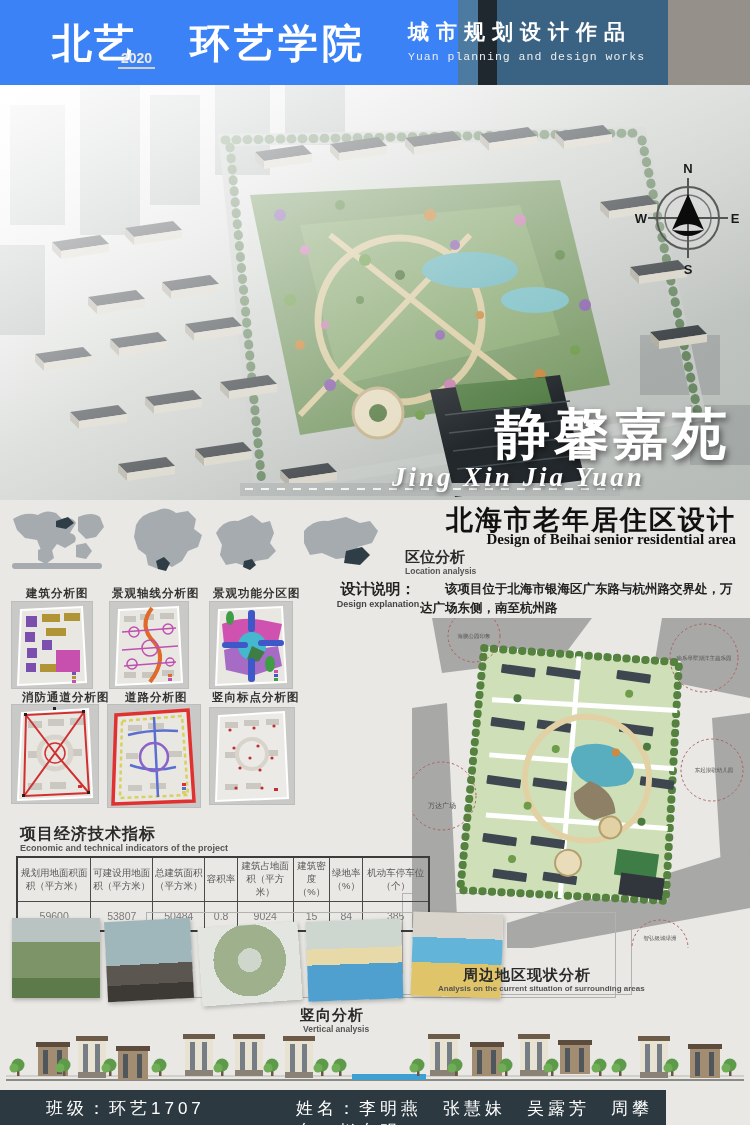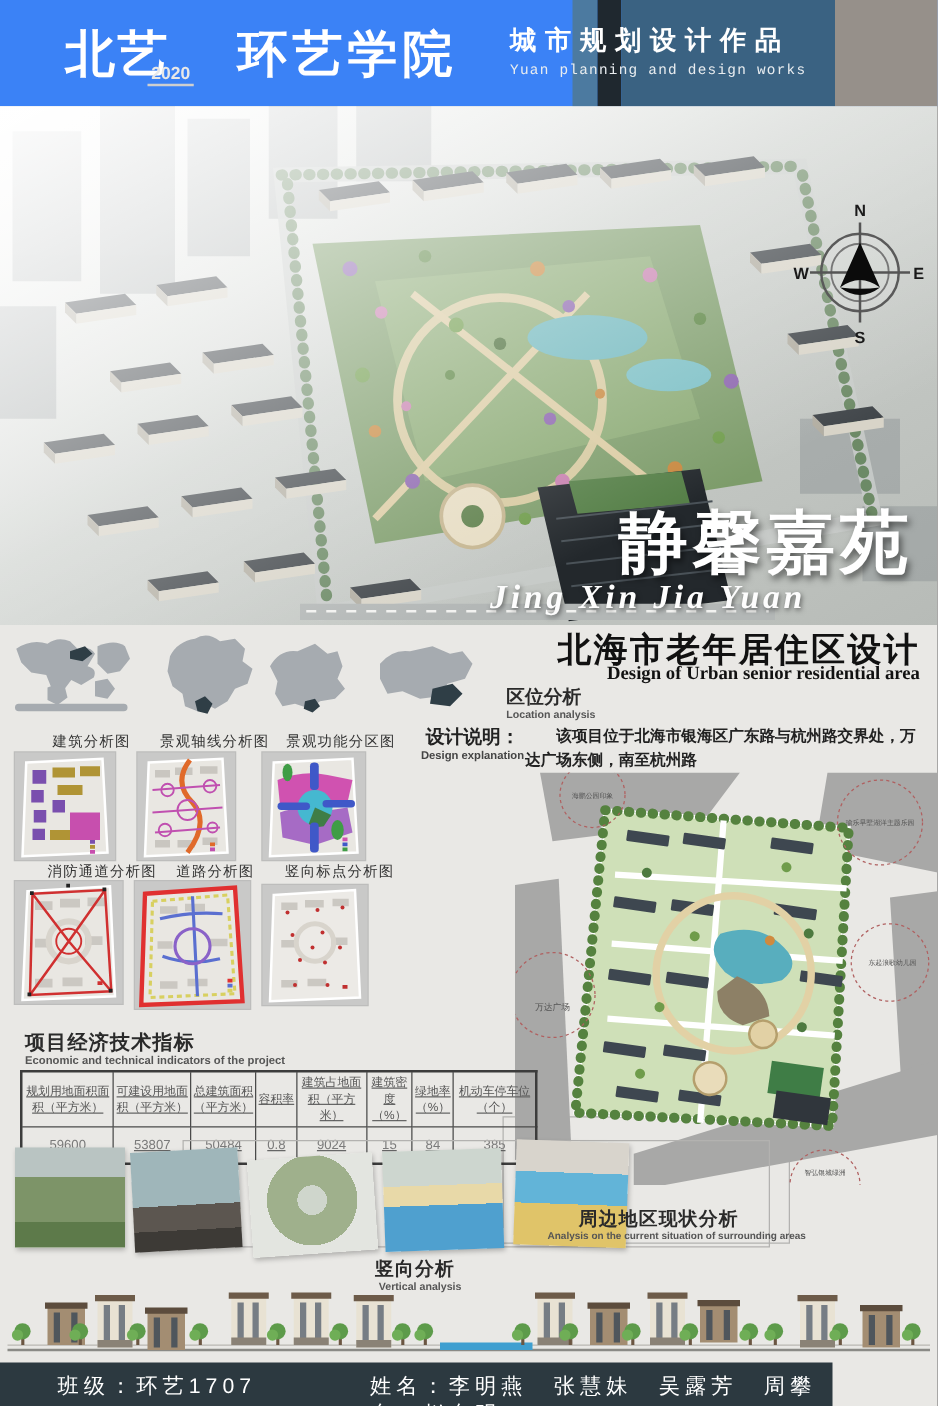--- a/index.html
+++ b/index.html
@@ -20,32 +20,32 @@
               text-shadow:2px 3px 6px rgba(0,0,0,.55);font-family:"Liberation Serif","DejaVu Serif",serif;}
   .proj-pinyin{left:392px;top:462px;font-size:27px;font-weight:bold;font-style:italic;color:#fdfdfd;
                letter-spacing:3px;text-shadow:1px 2px 4px rgba(0,0,0,.5);font-family:"Liberation Serif","DejaVu Serif",serif;}
   
   .sub-cn{right:14px;top:502px;font-size:27px;font-weight:bold;color:#111;letter-spacing:2px;}
   .sub-en{right:14px;top:531px;font-size:15px;font-weight:bold;color:#111;font-family:"Liberation Serif","DejaVu Serif",serif;}
   
   .sec-t{font-weight:bold;color:#2a2a2a;}
   .sec-s{color:#555;font-weight:bold;}
   
-  .dlabel{font-size:11.5px;font-weight:normal;color:#333;letter-spacing:1px;margin-left:16px;}
+  .dlabel{font-size:11.5px;font-weight:bold;color:#333;letter-spacing:1px;}
   .thumb{background:#c9c9c8;box-shadow:0 0 0 1px #bdbdbc;}
   
   .dx-title{left:322px;top:580px;width:112px;text-align:center;font-size:15px;font-weight:bold;}
   .dx-sub{left:322px;top:599px;width:112px;text-align:center;font-size:9px;color:#444;font-weight:bold;}
   .dx-body{left:318px;top:616px;width:118px;font-size:11.2px;line-height:1.48;text-align:justify;color:#222;text-indent:2em;}
   
   table.ind{border-collapse:collapse;width:414px;font-size:9.5px;color:#666;}
   table.ind th,table.ind td{border:1px solid #4a4a4a;text-align:center;padding:2px 1px;}
   table.ind th{font-weight:normal;color:#555;height:30px;}
   table.ind td{height:24px;font-size:10.5px;color:#7a7a7a;}
-  table.ind{border:2px solid #3c3c3c;text-decoration:underline;}
+  table.ind{border:2px solid #3c3c3c;}
   .frame{border:1px solid #b3b2b0;}
   
   .photo{box-shadow:1px 2px 4px rgba(0,0,0,.25);}
   
   .footer{left:0;top:1090px;width:666px;height:35px;background:#2c3940;}
   .ftext{color:#fff;font-size:17px;letter-spacing:4px;top:7px;}
 </style>
 </head>
 <body>
 
@@ -193,21 +193,21 @@
         <text x="47" y="5" text-anchor="middle" font-size="13" font-weight="bold" fill="#1a1a1a">E</text>
         <text x="0" y="56" text-anchor="middle" font-size="13" font-weight="bold" fill="#1a1a1a">S</text>
         <text x="-47" y="5" text-anchor="middle" font-size="13" font-weight="bold" fill="#1a1a1a">W</text>
       </g>
     </svg>
   </div>
   <div class="abs proj-title">静馨嘉苑</div>
   <div class="abs proj-pinyin">Jing Xin Jia Yuan</div>
 
   <div class="abs sub-cn">北海市老年居住区设计</div>
-  <div class="abs sub-en">Design of Urban senior residential area</div>
+  <div class="abs sub-en">Design of Beihai senior residential area</div>
 
   <svg class="abs" style="left:8px;top:505px;" width="375" height="68" viewBox="0 0 375 68">
     <g fill="#a6abb0">
 
       <g>
         <path d="M5,14 q12,-8 25,-4 q8,-6 18,-2 l6,6 q10,-3 14,4 l-6,10 q8,2 5,9 l-10,6 -8,-4 -6,8 -10,-2 -4,-10 -12,-2 -8,-8 Z"></path>
         <path d="M70,12 q14,-6 22,0 l4,10 -8,10 -10,2 -8,-8 Z"></path>
         <path d="M30,45 q8,-4 14,0 l2,8 -8,6 -8,-4 Z"></path>
           <path d="M68,40 l10,-2 6,8 -6,8 -10,-2 Z"></path>
         <rect x="4" y="58" width="90" height="6" rx="3"></rect>

